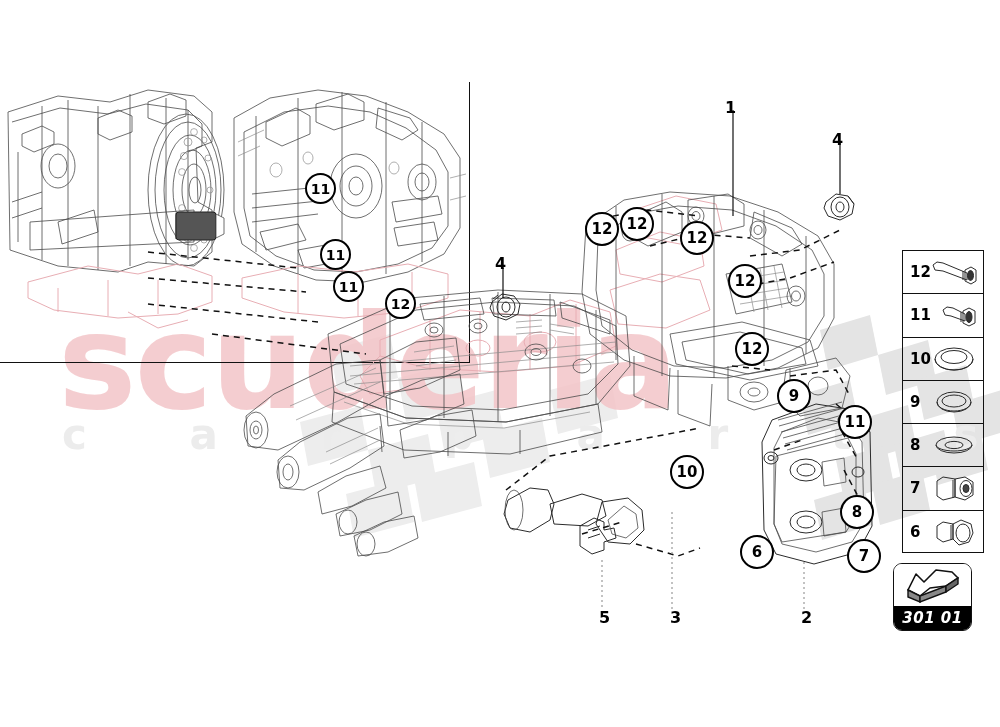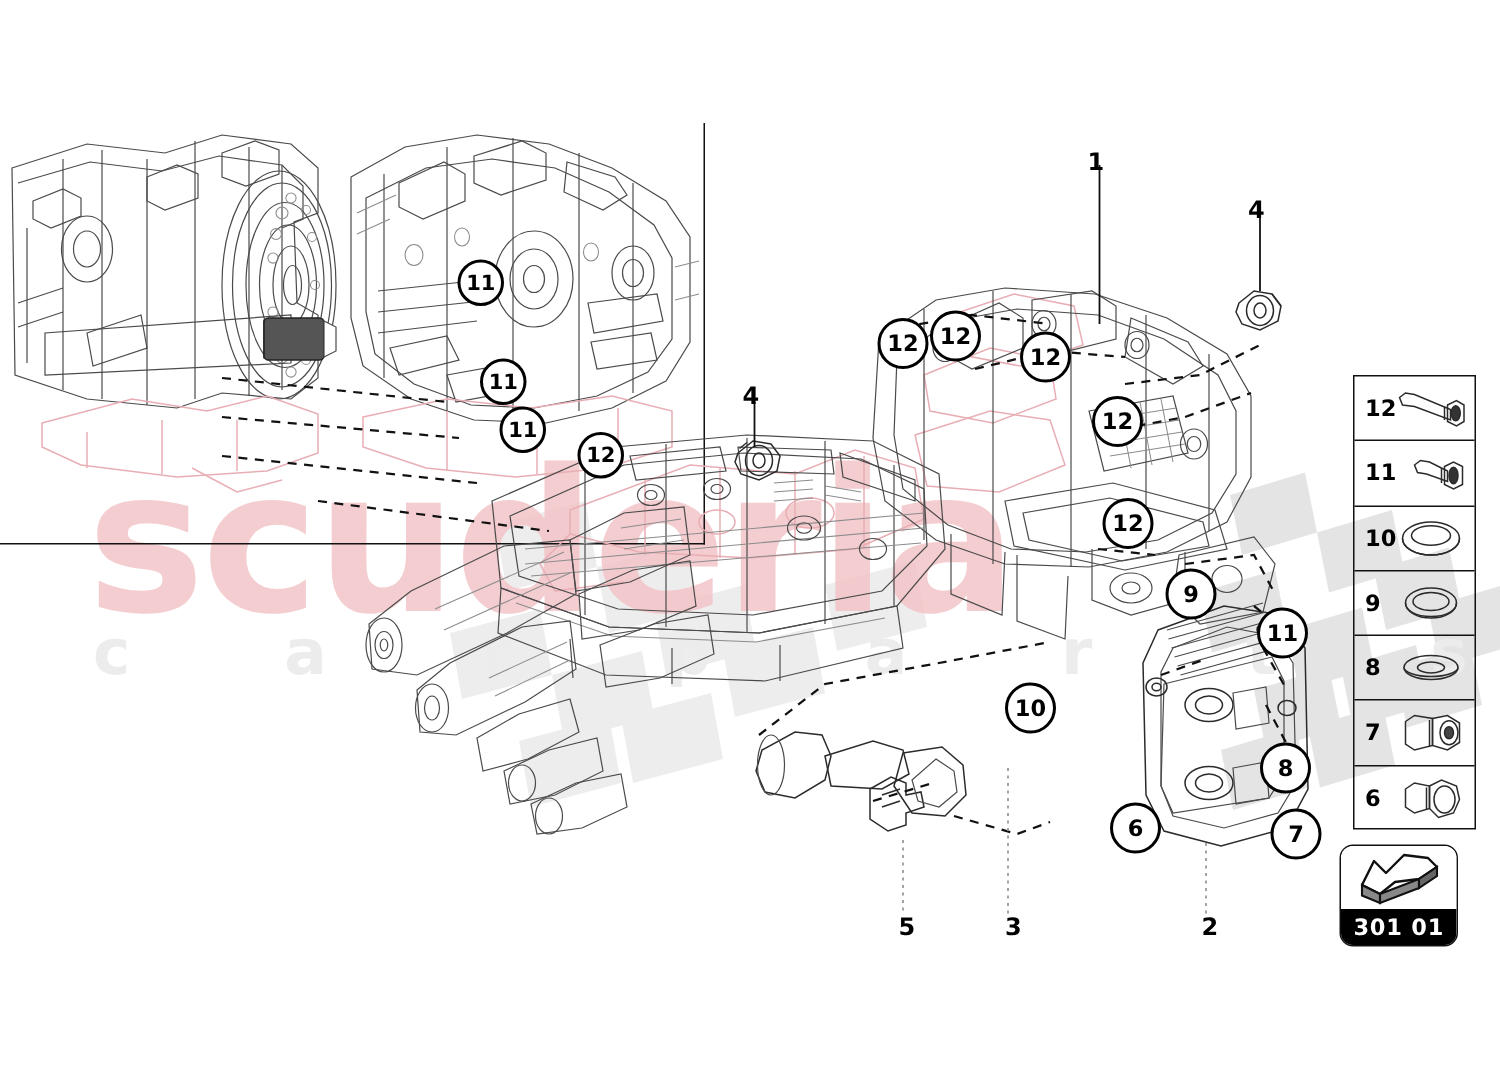--- a/index.html
+++ b/index.html
@@ -38,21 +38,21 @@
               box-sizing:border-box;}
   .legend-row:last-child{border-bottom:none;}
   .legend-num{position:absolute;left:7px;top:50%;transform:translateY(-50%);
               font-size:15px;font-weight:700;color:#000;
               font-family:"DejaVu Sans",sans-serif;}
   .legend-art{position:absolute;right:4px;top:50%;transform:translateY(-50%);
               width:50px;height:38px;}
 
   
   #badge{position:absolute;left:893px;top:563px;width:77px;height:66px;
-         border:1.6px solid #111;border-radius:9px;overflow:hidden;background:#fff;}
+         border:1.6px solid #111;border-radius:9px;overflow:hidden;background:#fff;font-style:italic;}
   #badge .bimg{height:42px;position:relative;background:#fff;}
   #badge .bnum{height:24px;background:#000;color:#fff;font-size:15px;font-weight:700;
                display:flex;align-items:center;justify-content:center;letter-spacing:.5px;
                font-family:"DejaVu Sans",sans-serif;}
 
   
   .bub{position:absolute;width:34px;height:34px;border-radius:50%;
        border:2.6px solid #000;background:#fff;
        display:flex;align-items:center;justify-content:center;
        font-size:15px;font-weight:700;color:#000;box-sizing:border-box;

